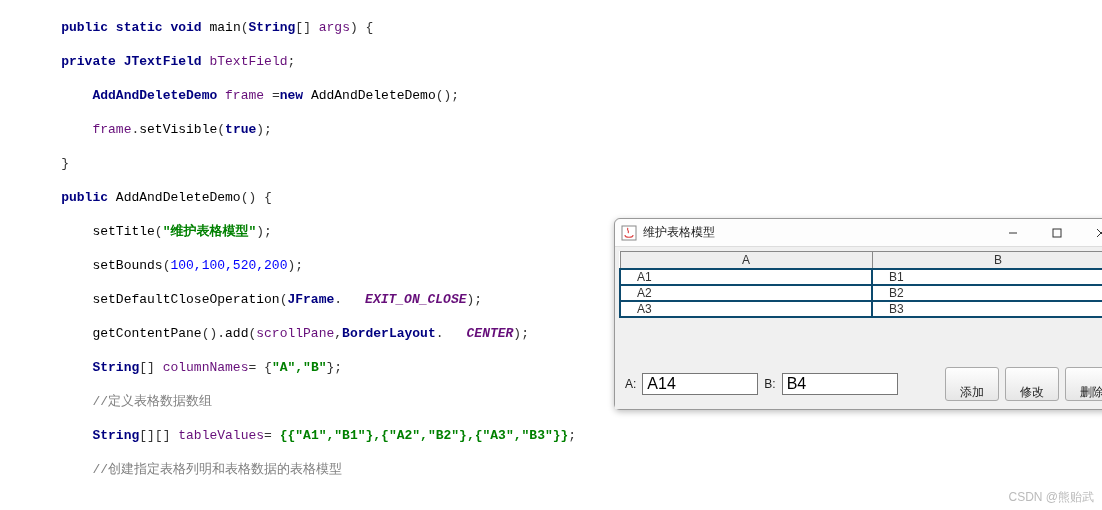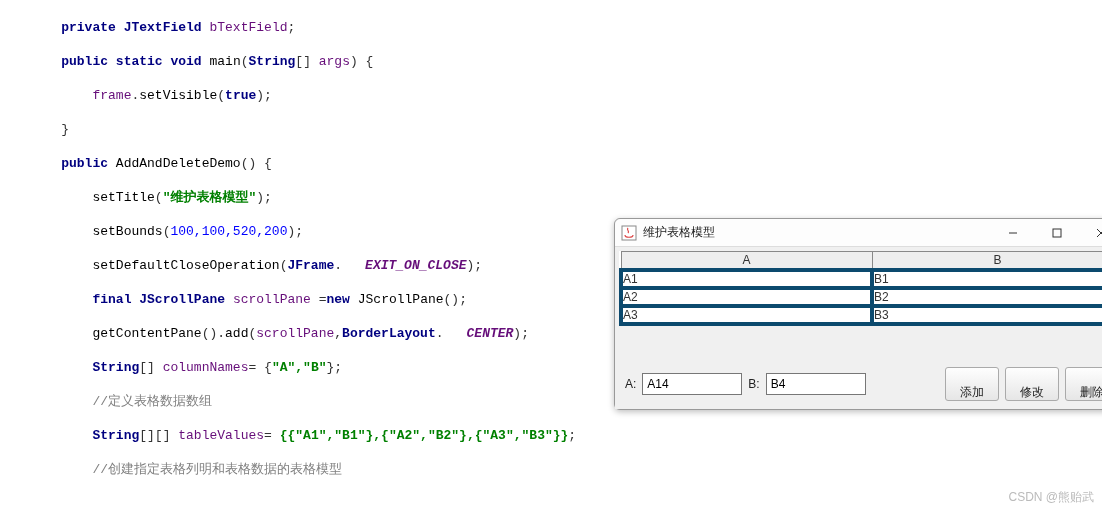--- a/index.html
+++ b/index.html
@@ -85,43 +85,43 @@
     font-size: 12px;
   }
   .tbl th {
     background: #eee;
     border: 1px solid #888;
     font-weight: normal;
     padding: 1px 4px;
     text-align: center;
   }
   .tbl td {
-    border: 4px solid #0c4a6e;
-    padding: 0px 0;
+    border: 2px solid #0c4a6e;
+    padding: 0px 16px;
     height: 16px;
   }
   .blank-area {
     flex: 1;
     background: #f0f0f0;
   }
   .bottom-bar {
     display: flex;
     align-items: center;
     gap: 6px;
     padding: 4px 6px;
     background: #f0f0f0;
   }
   .bottom-bar label { color:#222; }
   .txt-input {
     border: 1px solid #777;
     background: #fff;
     height: 22px;
     padding: 0 4px;
-    font-size: 12px;
-    width: 100px;
+    font-size: 16px;
+    width: 116px;
   }
   .btn {
     border: 1px solid #aaa;
     background: linear-gradient(#fefefe,#e6e6e6);
     height: 24px;
     padding: 16px 14px;
     font-size: 12px;
     border-radius: 3px;
     color:#222;
   }
@@ -132,29 +132,29 @@
     font-family: Arial, sans-serif;
     font-size: 12px;
     color: #bbb;
     text-align: center;
   }
 </style>
 </head>
 <body>
 
 <div class="code-area">
+<span class="code-line">    <span class="kw">public</span> <span class="kw">static</span> <span class="kw">void</span> <span class="fn">main</span>(<span class="type">String</span>[] <span class="ident">args</span>) {</span>
 <span class="code-line">    <span class="kw">private</span> <span class="type">JTextField</span> <span class="ident">bTextField</span>;</span>
-<span class="code-line">    <span class="kw">public</span> <span class="kw">static</span> <span class="kw">void</span> <span class="fn">main</span>(<span class="type">String</span>[] <span class="ident">args</span>) {</span>
+<span class="code-line">        <span class="type">AddAndDeleteDemo</span> <span class="ident">frame</span> =<span class="kw">new</span> <span class="fn">AddAndDeleteDemo</span>();</span>
 <span class="code-line">        <span class="ident">frame</span>.<span class="fn">setVisible</span>(<span class="kw">true</span>);</span>
 <span class="code-line">    }</span>
 <span class="code-line">    <span class="kw">public</span> <span class="fn">AddAndDeleteDemo</span>() {</span>
 <span class="code-line">        <span class="fn">setTitle</span>(<span class="str">"维护表格模型"</span>);</span>
 <span class="code-line">        <span class="fn">setBounds</span>(<span class="num">100,100,520,200</span>);</span>
 <span class="code-line">        <span class="fn">setDefaultCloseOperation</span>(<span class="type">JFrame</span>.<span class="const">EXIT_ON_CLOSE</span>);</span>
-<span class="code-line">        <span class="kw">final</span> <span class="type">JScrollPane</span> <span class="ident">scrollPane</span> =<span class="kw">new</span> <span class="fn">JScrollPane</span>();</span>
 <span class="code-line">        <span class="fn">getContentPane</span>().<span class="fn">add</span>(<span class="ident">scrollPane</span>,<span class="type">BorderLayout</span>.<span class="const">CENTER</span>);</span>
 <span class="code-line">        <span class="type">String</span>[] <span class="ident">columnNames</span>= {<span class="str">"A","B"</span>};</span>
 <span class="code-line">        <span class="cmt">//定义表格数据数组</span></span>
 <span class="code-line">        <span class="type">String</span>[][] <span class="ident">tableValues</span>= <span class="str">{{"A1","B1"},{"A2","B2"},{"A3","B3"}}</span>;</span>
 <span class="code-line">        <span class="cmt">//创建指定表格列明和表格数据的表格模型</span></span>
 
 
 
 
 

